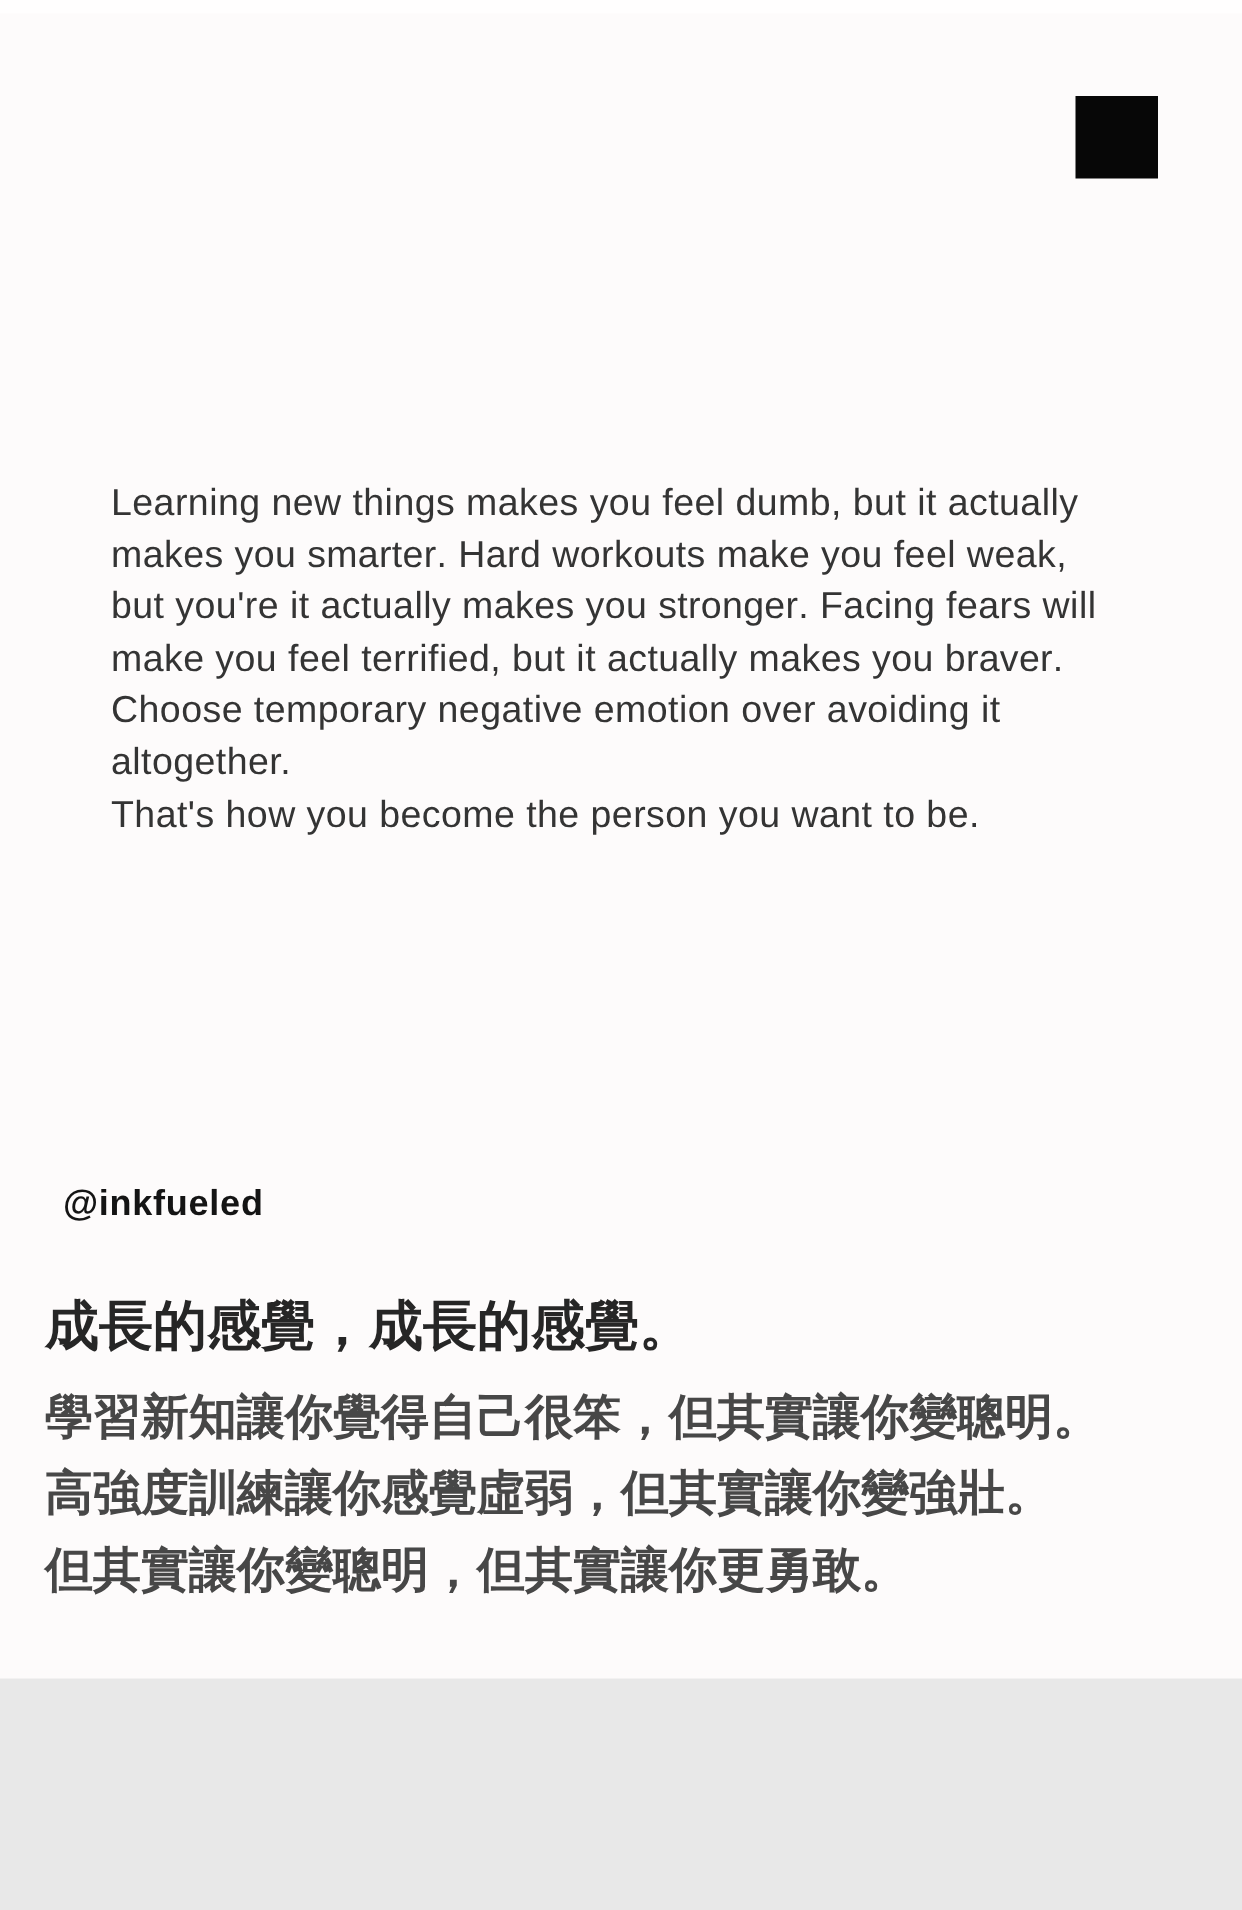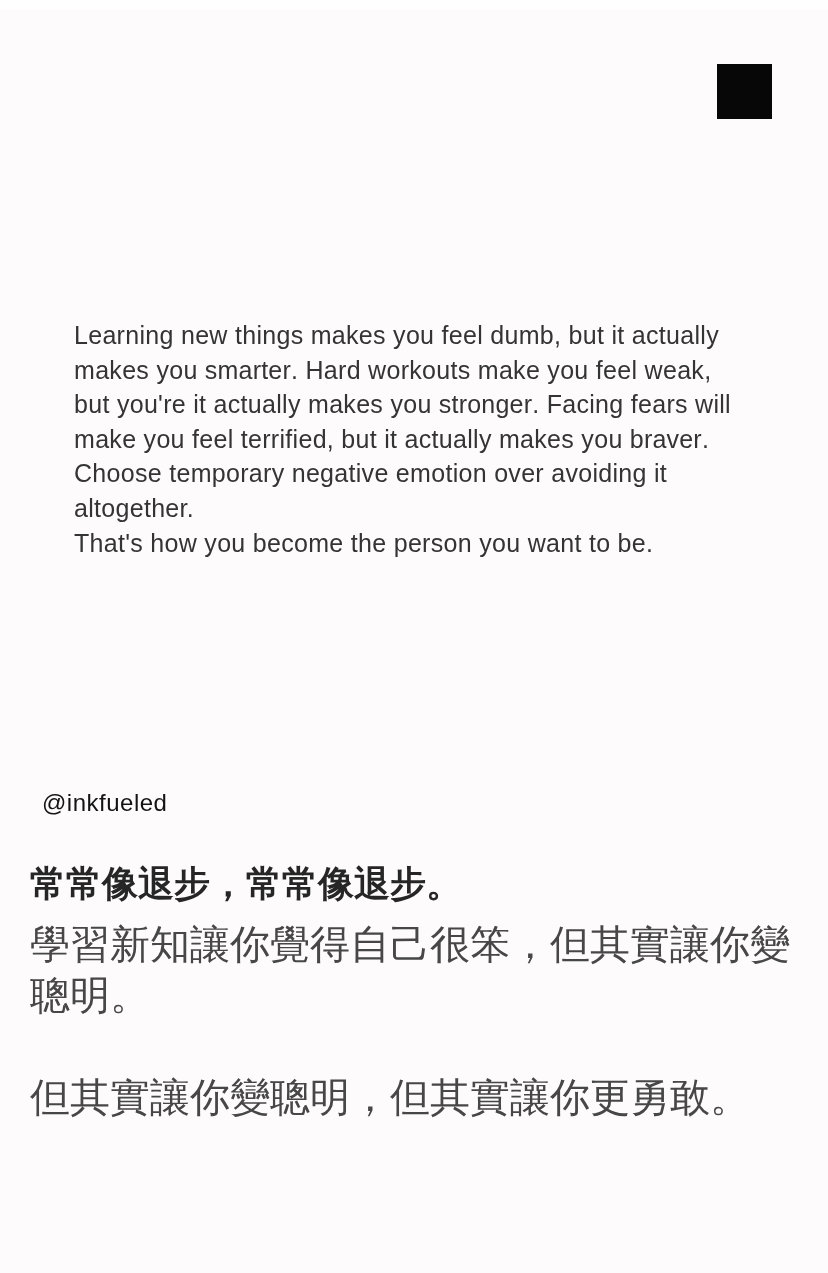--- a/index.html
+++ b/index.html
@@ -11,21 +11,21 @@
     --handle: #141414;
   }
   html,body{margin:0;padding:0;}
   body{
     background:#e8e8e8;
     font-family:"Liberation Sans", sans-serif;
   }
   .card{
     position:relative;
     width:828px;
-    height:1273px;
+    height:1119px;
     background:var(--bg);
     overflow:hidden;
     margin:0 auto;
   }
   
   .top-strip{
     position:absolute;
     left:0; top:0;
     width:828px; height:9px;
     background:#fffefe;
@@ -54,56 +54,56 @@
     font-weight:400;
     letter-spacing:0.2px;
   }
   .handle{
     position:absolute;
     left:42px;
     top:788px;
     margin:0;
     font-size:24px;
     line-height:30px;
-    font-weight:400;
+    font-weight:700;
     letter-spacing:0.5px;
     color:var(--handle);
   }
   .zh-heading{
     position:absolute;
     left:30px;
     top:861px;
     margin:0;
     font-size:36px;
     line-height:46px;
     font-weight:700;
     color:var(--zh-heading);
   }
   .zh-body{
     position:absolute;
     left:30px;
     margin:0;
-    font-size:40px;
+    font-size:32px;
     line-height:51px;
-    font-weight:400;
+    font-weight:700;
     color:var(--zh-text);
   }
   .zh-p1{ top:919px; }
   .zh-p2{ top:1124px; }
 </style>
 </head>
 <body>
 
 <div class="card">
   <div class="top-strip"></div>
 
   <div class="black-square"></div>
 
   <p class="english"><span>Learning new things makes you feel dumb, but it actually</span><br><span>makes you </span><b>smarter</b><span>. Hard workouts make you feel weak,</span><br><span>but you're it actually makes you </span><b>stronger</b><span>. Facing fears will</span><br><span>make you feel terrified, but it actually makes you </span><b>braver</b><span>.</span><br><span>Choose temporary negative emotion over avoiding it</span><br><span>altogether.</span><br><span>That's how you become the person you want to be.</span></p>
 
   <p class="handle">@inkfueled</p>
 
-  <h1 class="zh-heading">常常像退步，常常像退步。</h1>
+  <h1 class="zh-heading">成長的感覺，成長的感覺。</h1>
 
-  <p class="zh-body zh-p1"><span>學習新知讓你覺得自己很笨，但其實讓你變聰明。</span><br><br><span>但其實讓你變聰明，但其實讓你更勇敢。</span></p>
+  <p class="zh-body zh-p1"><span>學習新知讓你覺得自己很笨，但其實讓你變聰明。</span><br><span>高強度訓練讓你感覺虛弱，但其實讓你變強壯。</span><br><span>但其實讓你變聰明，但其實讓你更勇敢。</span></p>
 
   <p class="zh-body zh-p2"><br></p>
 </div>
 
 </body></html>

